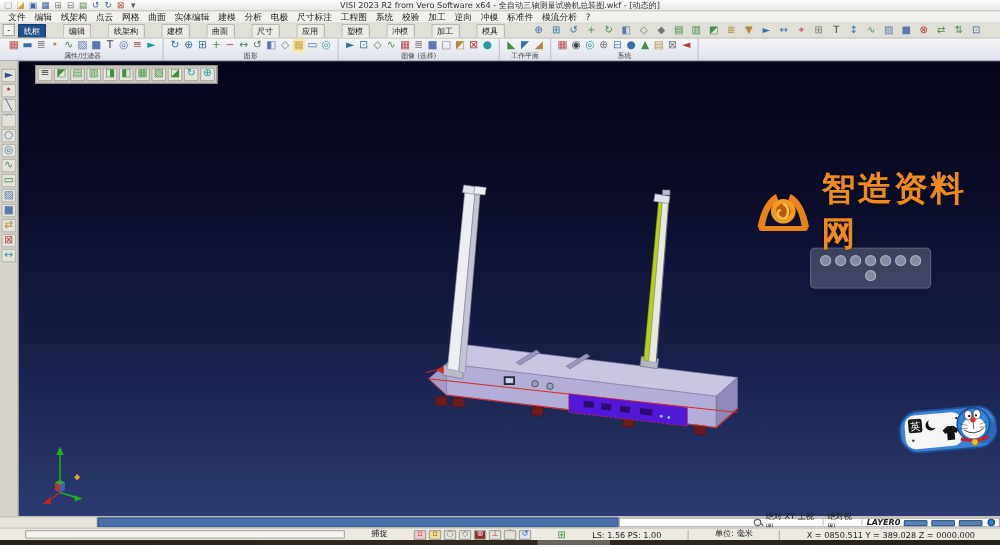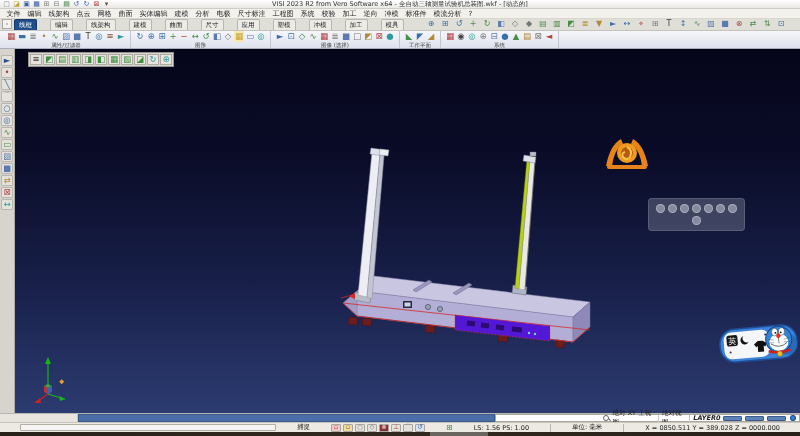--- a/index.html
+++ b/index.html
@@ -368,20 +368,21 @@
 
       <div class="watermark">
         <svg width="46" height="40" viewBox="0 0 46 40">
           <path d="M2,33 Q6,12 17,6 L19,11 Q10,17 8,33 Z" fill="#e8821a"></path>
           <path d="M44,33 Q40,12 29,6 L27,11 Q36,17 38,33 Z" fill="#e8821a"></path>
           <circle cx="23" cy="20" r="10" fill="#f09a20"></circle>
           <circle cx="23" cy="20" r="6" fill="#b65a10"></circle>
           <path d="M23,14 Q29,17 26,24 Q23,28 19,24 Q17,20 21,19" fill="none" stroke="#f7c24a" stroke-width="2"></path>
           <rect x="3" y="32" width="40" height="4" rx="2" fill="#e8821a"></rect>
         </svg>
+        <span class="wm-text" style="color: rgb(238, 139, 28);">智造资料网</span>
       </div>
 
       <svg class="sticker" width="86" height="56" viewBox="0 0 86 56">
         <g transform="rotate(-5 43 28)">
           <rect x="4" y="11" width="77" height="33" rx="15" fill="#3b82d8" stroke="#1e4f96" stroke-width="1.5"></rect>
           <circle cx="70" cy="30" r="11" fill="#2a6ab8"></circle>
           <rect x="8" y="14" width="46" height="27" rx="8" fill="#f4f6f8"></rect>
           <rect x="11" y="17" width="11" height="11" rx="2" fill="#1a1a1a"></rect>
           <text x="12.5" y="25.5" font-size="8" fill="#ffffff">英</text>
           <g>

